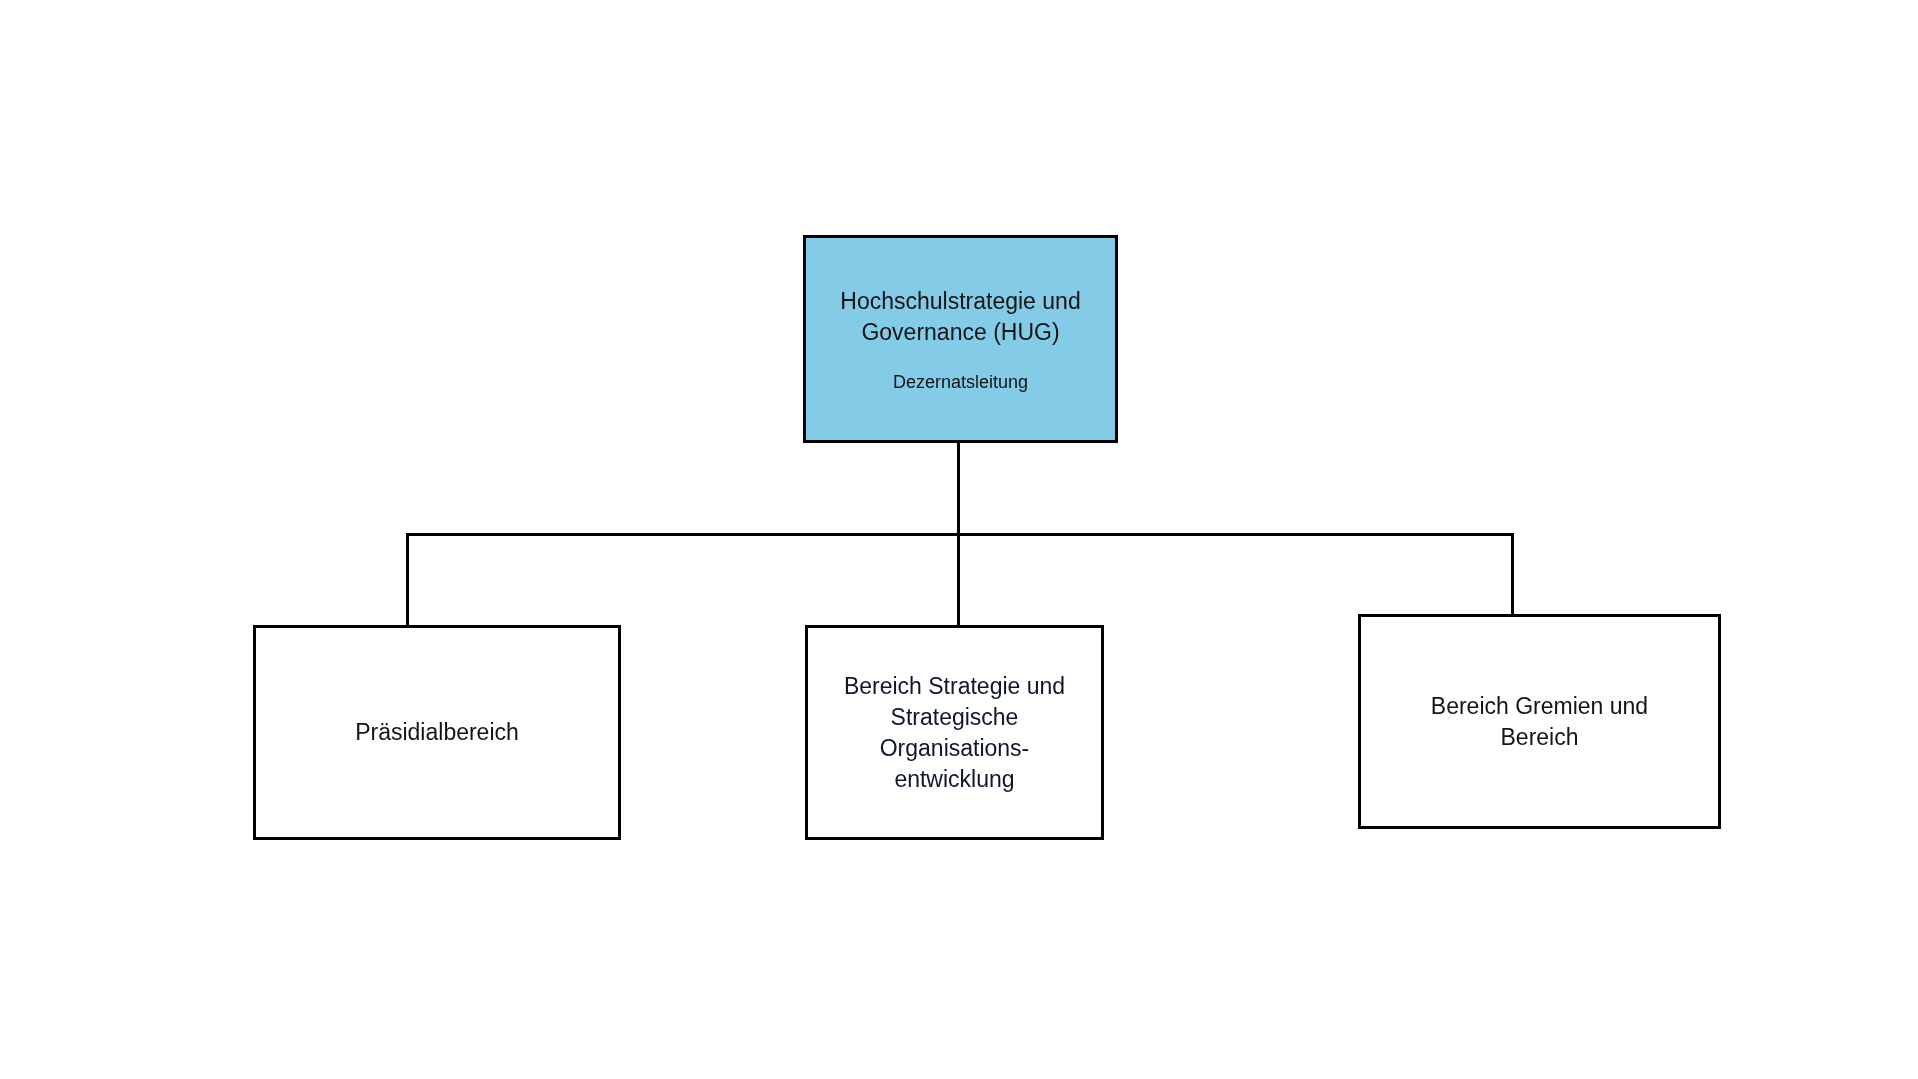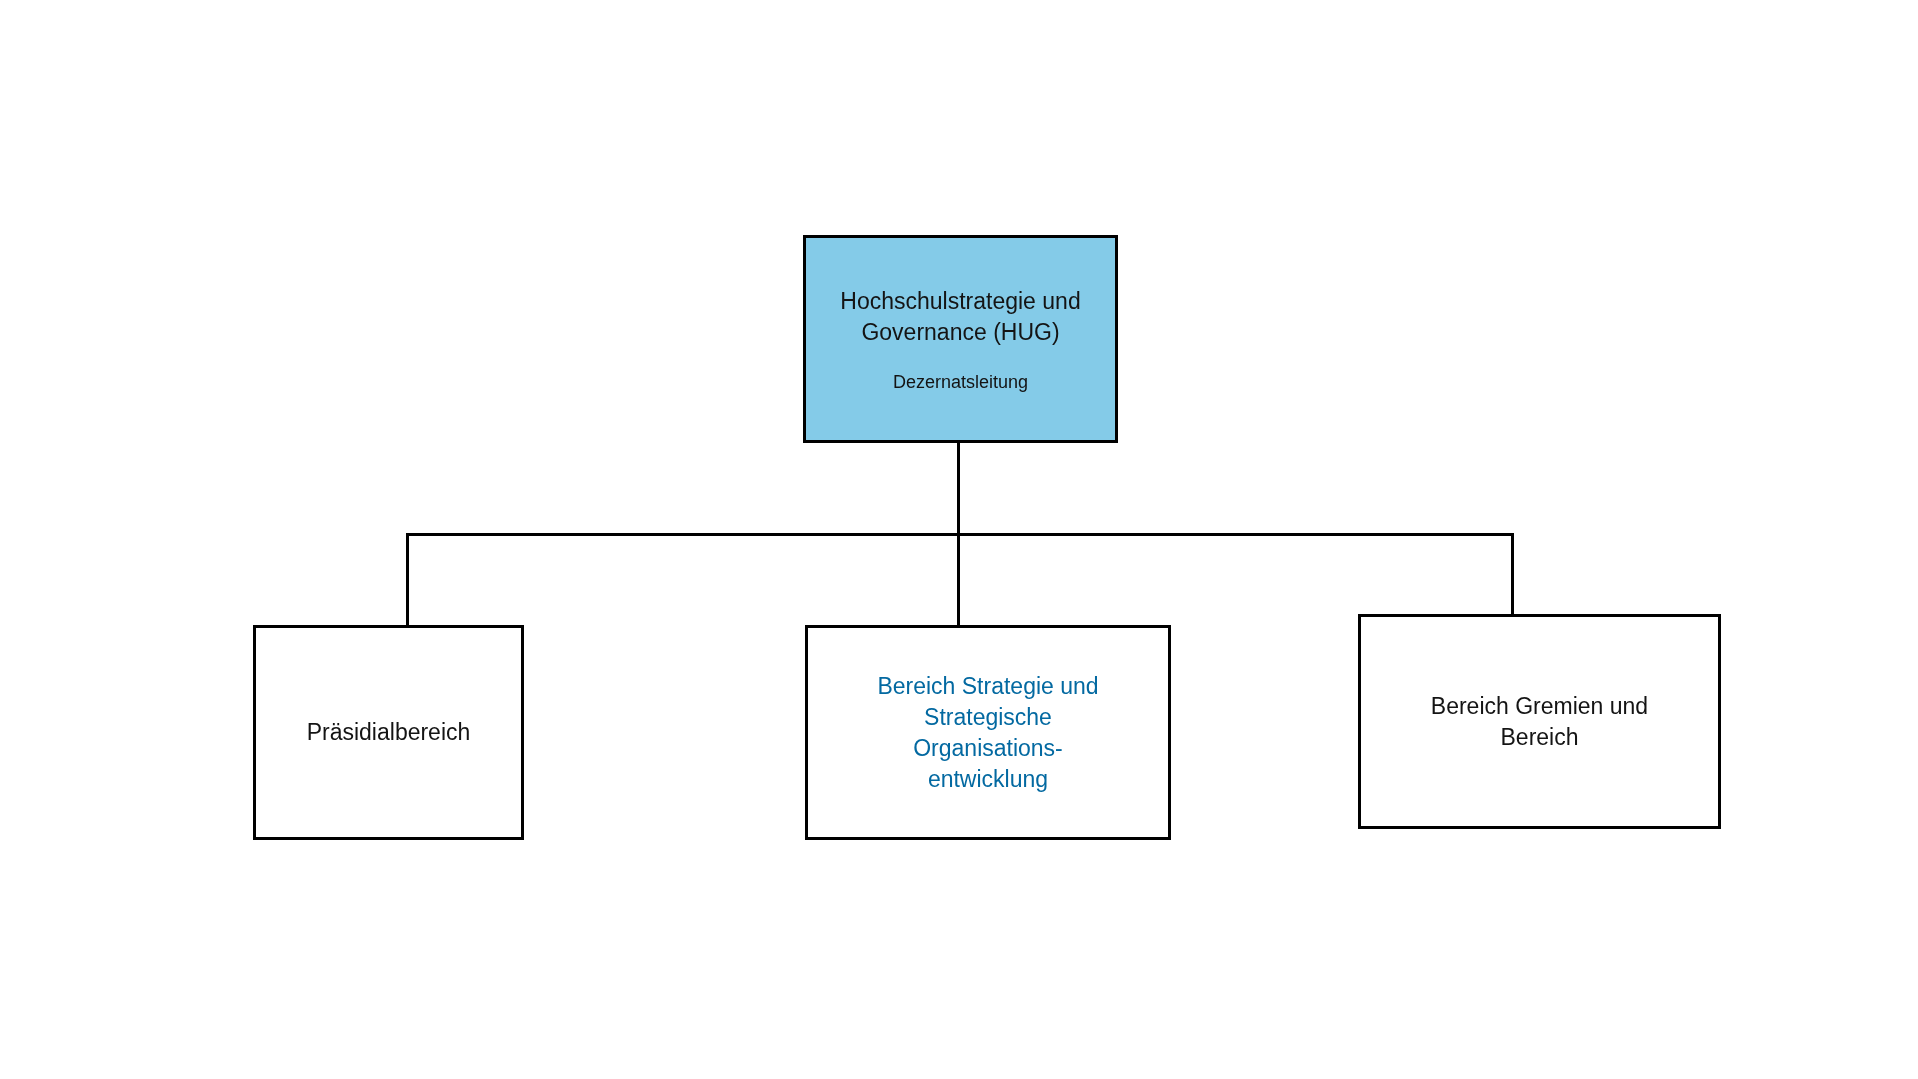--- a/index.html
+++ b/index.html
@@ -59,27 +59,27 @@
   <div class="connector" style="left: 1511px; top: 533px; width: 3px; height: 92px; background-color: rgb(0, 0, 0);"></div>
 
   <div class="node" style="left: 803px; top: 235px; width: 315px; height: 208px; background-color: rgb(132, 203, 232); border-color: rgb(0, 0, 0); color: rgb(20, 20, 20);">
     <div class="node-title">
       <div class="tline">Hochschulstrategie und</div>
       <div class="tline">Governance (HUG)</div>
     </div>
     <div class="node-sub">Dezernatsleitung</div>
   </div>
 
-  <div class="node" style="left: 253px; top: 625px; width: 271px; height: 215px; background-color: rgb(255, 255, 255); border-color: rgb(0, 0, 0); color: rgb(20, 20, 20);">
+  <div class="node" style="left: 253px; top: 625px; width: 368px; height: 215px; background-color: rgb(255, 255, 255); border-color: rgb(0, 0, 0); color: rgb(20, 20, 20);">
     <div class="node-title">
       <div class="tline">Präsidialbereich</div>
     </div>
   </div>
 
-  <div class="node" style="left: 805px; top: 625px; width: 366px; height: 215px; background-color: rgb(255, 255, 255); border-color: rgb(0, 0, 0); color: #0369a1;">
+  <div class="node" style="left: 805px; top: 625px; width: 299px; height: 215px; background-color: rgb(255, 255, 255); border-color: rgb(0, 0, 0); color: #0f172a;">
     <div class="node-title">
       <div class="tline">Bereich Strategie und</div>
       <div class="tline">Strategische</div>
       <div class="tline">Organisations-</div>
       <div class="tline">entwicklung</div>
     </div>
   </div>
 
   <div class="node" style="left: 1358px; top: 614px; width: 363px; height: 215px; background-color: rgb(255, 255, 255); border-color: rgb(0, 0, 0); color: rgb(20, 20, 20);">
     <div class="node-title">

